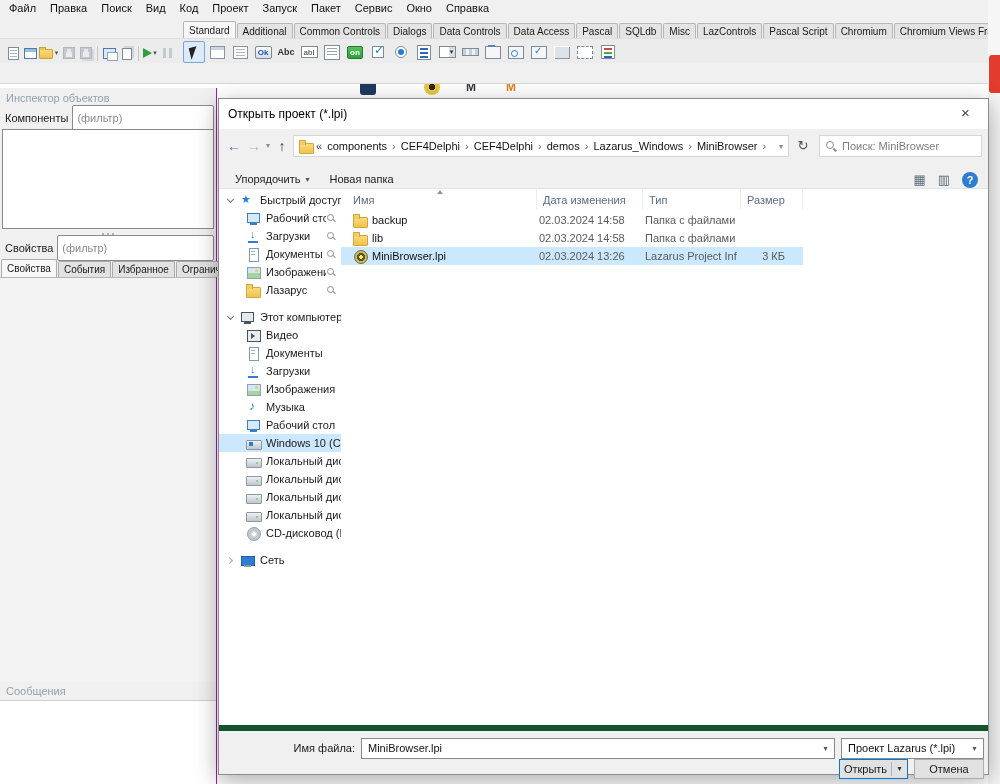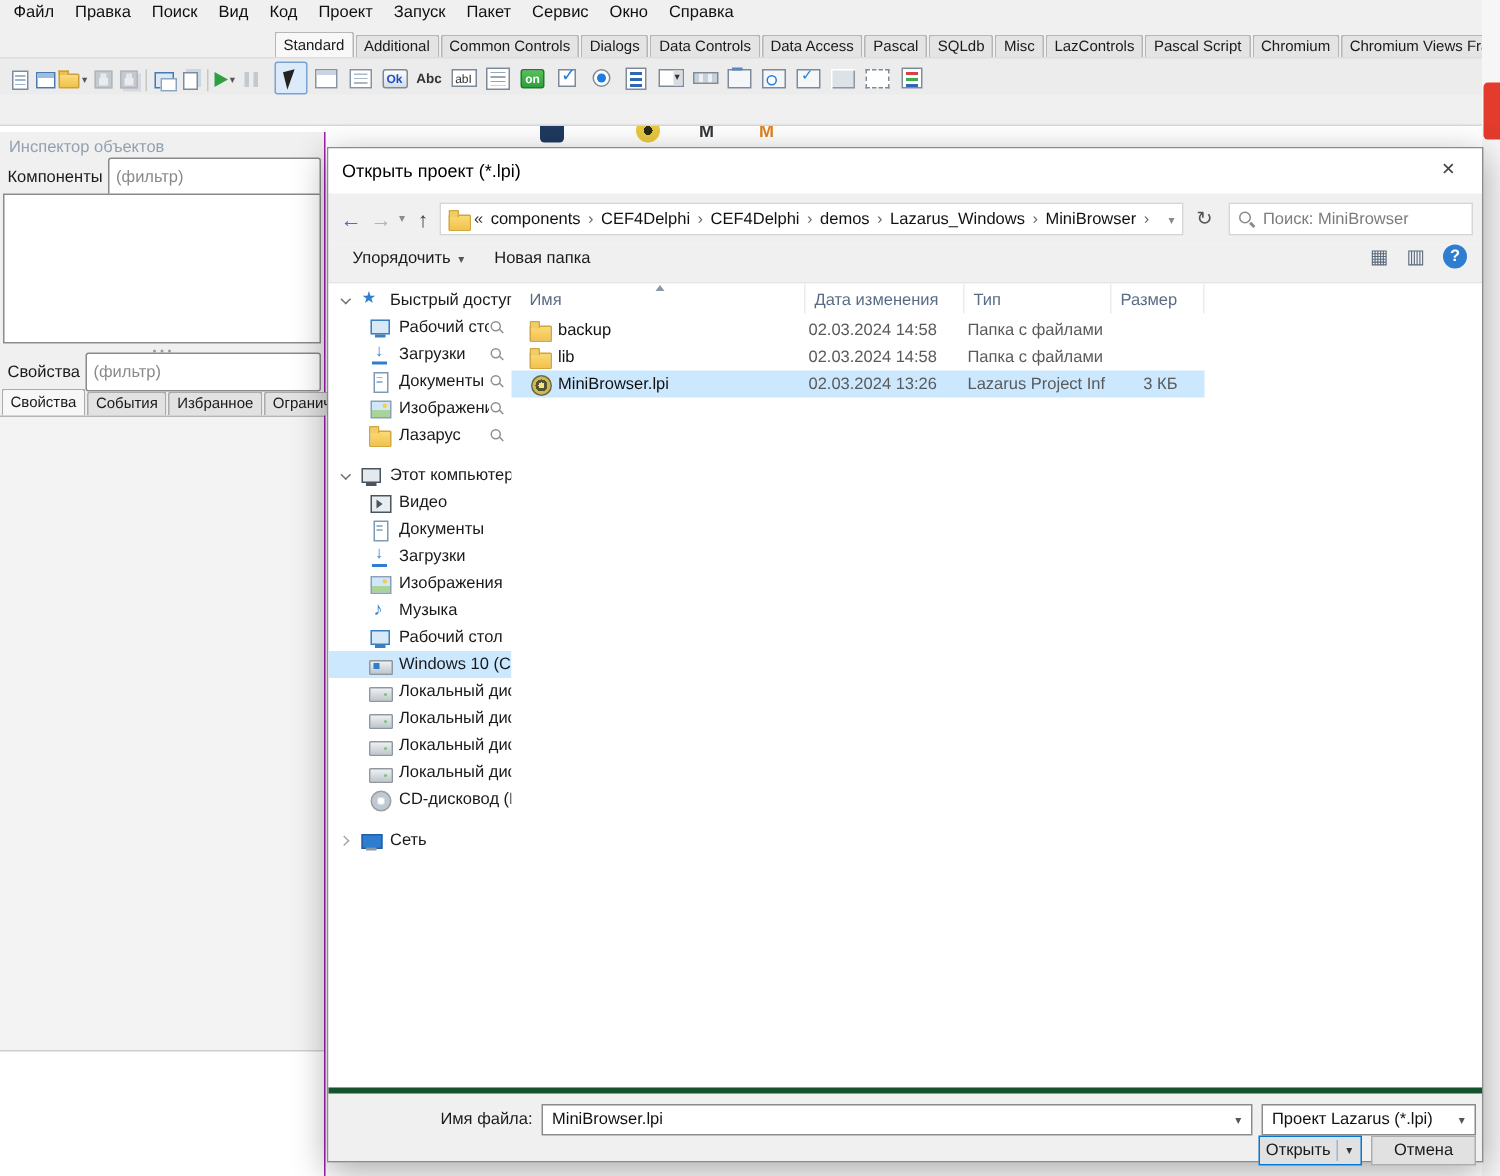--- a/index.html
+++ b/index.html
@@ -122,21 +122,21 @@
 .crumb{display:flex;align-items:flex-end;flex:none}
 .crumb-txt{padding:0 2px;color:#111;white-space:nowrap}
 .crumb-sep{color:#666;padding:0 3px}.crumb-sep::before{content:'›'}
 .crumb-dd{margin-left:auto;color:#8a8a8a;font-size:8px}.crumb-dd::before{content:'▾'}
 .nav-refresh{left:575px;width:18px;color:#555;font-size:13px}.nav-refresh::before{content:'↻'}
 .search-box{position:absolute;left:600px;top:6px;width:163px;height:22px;background:#fff;border:1px solid #d6d6d6;display:flex;align-items:center;gap:5px;padding:0 6px}
 .mag{position:relative;width:11px;height:11px;flex:none}
 .mag::before{content:'';position:absolute;left:0;top:0;width:6px;height:6px;border:1.5px solid #8a8a8a;border-radius:50%}
 .mag::after{content:'';position:absolute;left:7px;top:8px;width:4px;height:1.5px;background:#8a8a8a;transform:rotate(45deg)}
 .search-text{color:#7c7c7c;white-space:nowrap;overflow:hidden}
-.dlg-toolbar{position:absolute;left:0;top:64px;right:0;height:26px;background:#f0f0f0;border-bottom:1px solid #e4e4e4;display:flex;align-items:flex-start;padding:0 8px;gap:4px}
+.dlg-toolbar{position:absolute;left:0;top:64px;right:0;height:26px;background:#f0f0f0;border-bottom:1px solid #e4e4e4;display:flex;align-items:flex-end;padding:0 8px;gap:4px}
 .tb-btn{display:flex;align-items:center;gap:5px;padding:3px 8px;color:#1a1a1a}
 .tb-dd{font-size:8px;color:#555}.tb-dd::before{content:'▾'}
 .tb-right{margin-left:auto;display:flex;align-items:center;gap:12px;padding-right:2px}
 .vi-grid,.vi-pane{color:#5a6a7a;font-size:13px;line-height:16px}
 .vi-grid::before{content:'▦'}.vi-pane::before{content:'▥'}
 .vi-help{width:16px;height:16px;border-radius:50%;background:#2f7dd1;color:#fff;font-weight:bold;text-align:center;line-height:16px;font-size:11px}
 .vi-help::before{content:'?'}
 .dlg-content{position:absolute;left:0;top:90px;right:0;bottom:49px;background:#fff;display:flex;overflow:hidden}
 
 .side-list{width:122px;flex:none;padding-top:2px;overflow:hidden}
@@ -192,21 +192,21 @@
 .sort{position:absolute;left:96px;top:1px;width:0;height:0;border-left:3.5px solid transparent;border-right:3.5px solid transparent;border-bottom:4px solid #8a98a8}
 .file-rows{padding-top:2px}
 .file-row{display:flex;align-items:center;height:18px;width:462px}
 .file-row.selected{background:#cce8ff}
 .file-row .iconbox{margin-left:12px}
 .fname{width:165px;padding-left:4px;white-space:nowrap;overflow:hidden;color:#111}
 .fdate{width:106px;padding-left:6px;color:#5a5a5a}
 .ftype{width:98px;padding-left:6px;color:#5a5a5a;white-space:nowrap;overflow:hidden}
 .fsize{width:58px;text-align:right;padding-right:10px;color:#5a5a5a}
 
-.dlg-footer{position:absolute;left:0;right:0;bottom:0;height:49px;background:#f0f0f0;border-top:4px solid #14532d}
+.dlg-footer{position:absolute;left:0;right:0;bottom:0;height:49px;background:#f0f0f0;border-top:6px solid #14532d}
 .fn-label{position:absolute;left:0;top:11px;width:136px;text-align:right;color:#1a1a1a}
 .combo{position:absolute;background:#fff;border:1px solid #8a8a8a;height:21px}
 .combo .cval{position:absolute;left:6px;right:20px;top:0;bottom:0;line-height:19px;white-space:nowrap;overflow:hidden;color:#111}
 .combo .caret{position:absolute;right:0;top:0;width:17px;height:19px;text-align:center;color:#555;font-size:8px;line-height:19px}
 .combo .caret::before{content:'▾'}
 .fn-combo{left:142px;top:7px;width:474px}
 .ft-combo{left:622px;top:7px;width:143px}
 .btn{position:absolute;top:28px;height:20px;background:#e1e1e1;border:1px solid #adadad;text-align:center;color:#1a1a1a}
 .btn-open{left:620px;width:69px;border-color:#0078d7;display:flex;align-items:center}
 .bo-label{flex:1;line-height:18px}
@@ -408,20 +408,21 @@
       <input class="insp-filter" data-name="properties-filter-input" placeholder="(фильтр)" style="">
     </div>
     <div class="insp-tabs" data-name="inspector-tabs">
 
     <span class="itab active" data-name="inspector-tab">Свойства</span>
         <span class="itab" data-name="inspector-tab">События</span>
         <span class="itab" data-name="inspector-tab">Избранное</span>
         <span class="itab" data-name="inspector-tab">Ограничения</span>
       </div>
     <div class="insp-grid" data-name="property-grid"></div>
+    <div class="msg-caption" data-name="messages-caption">Сообщения</div>
     <div class="msg-body" data-name="messages-panel-body"></div>
   </div>
 
   <div class="dialog" data-name="open-project-dialog">
     <div class="dlg-title" data-name="dialog-titlebar">
       <span class="dlg-title-text" data-name="dialog-title">Открыть проект (*.lpi)</span>
       <span class="dlg-close" data-name="close-icon"></span>
     </div>
 
     <div class="dlg-nav" data-name="dialog-navigation-bar">

